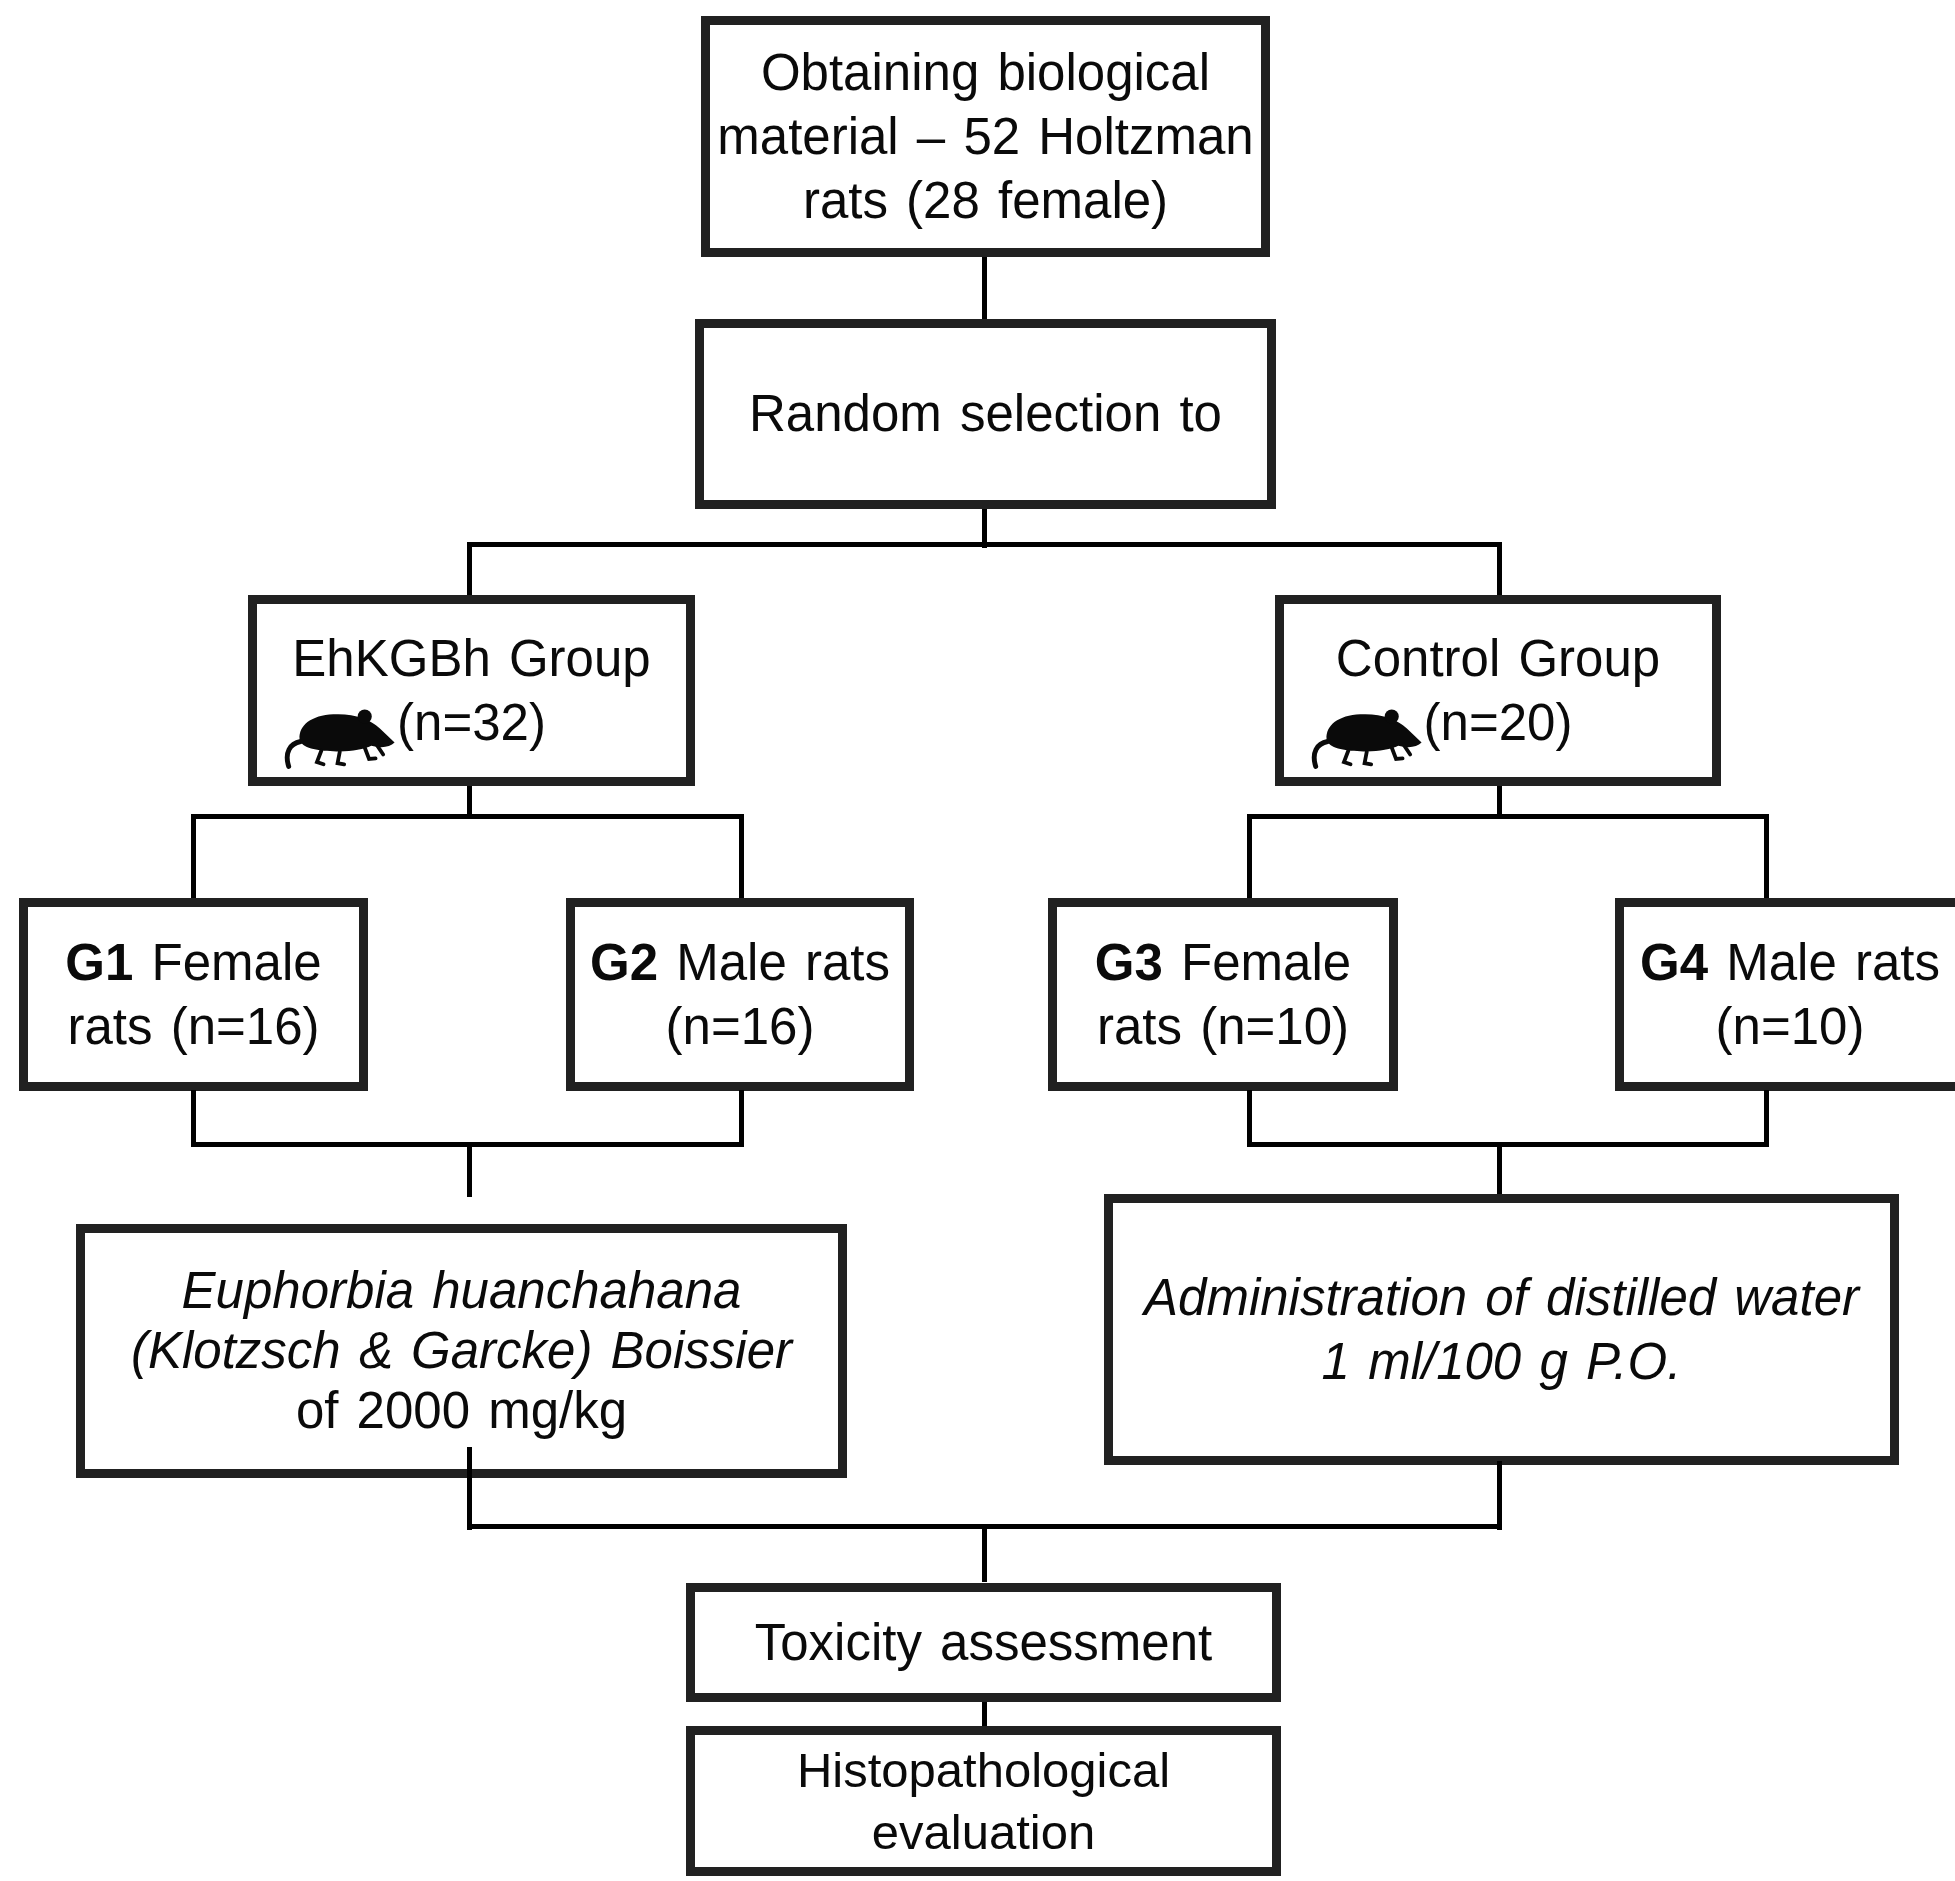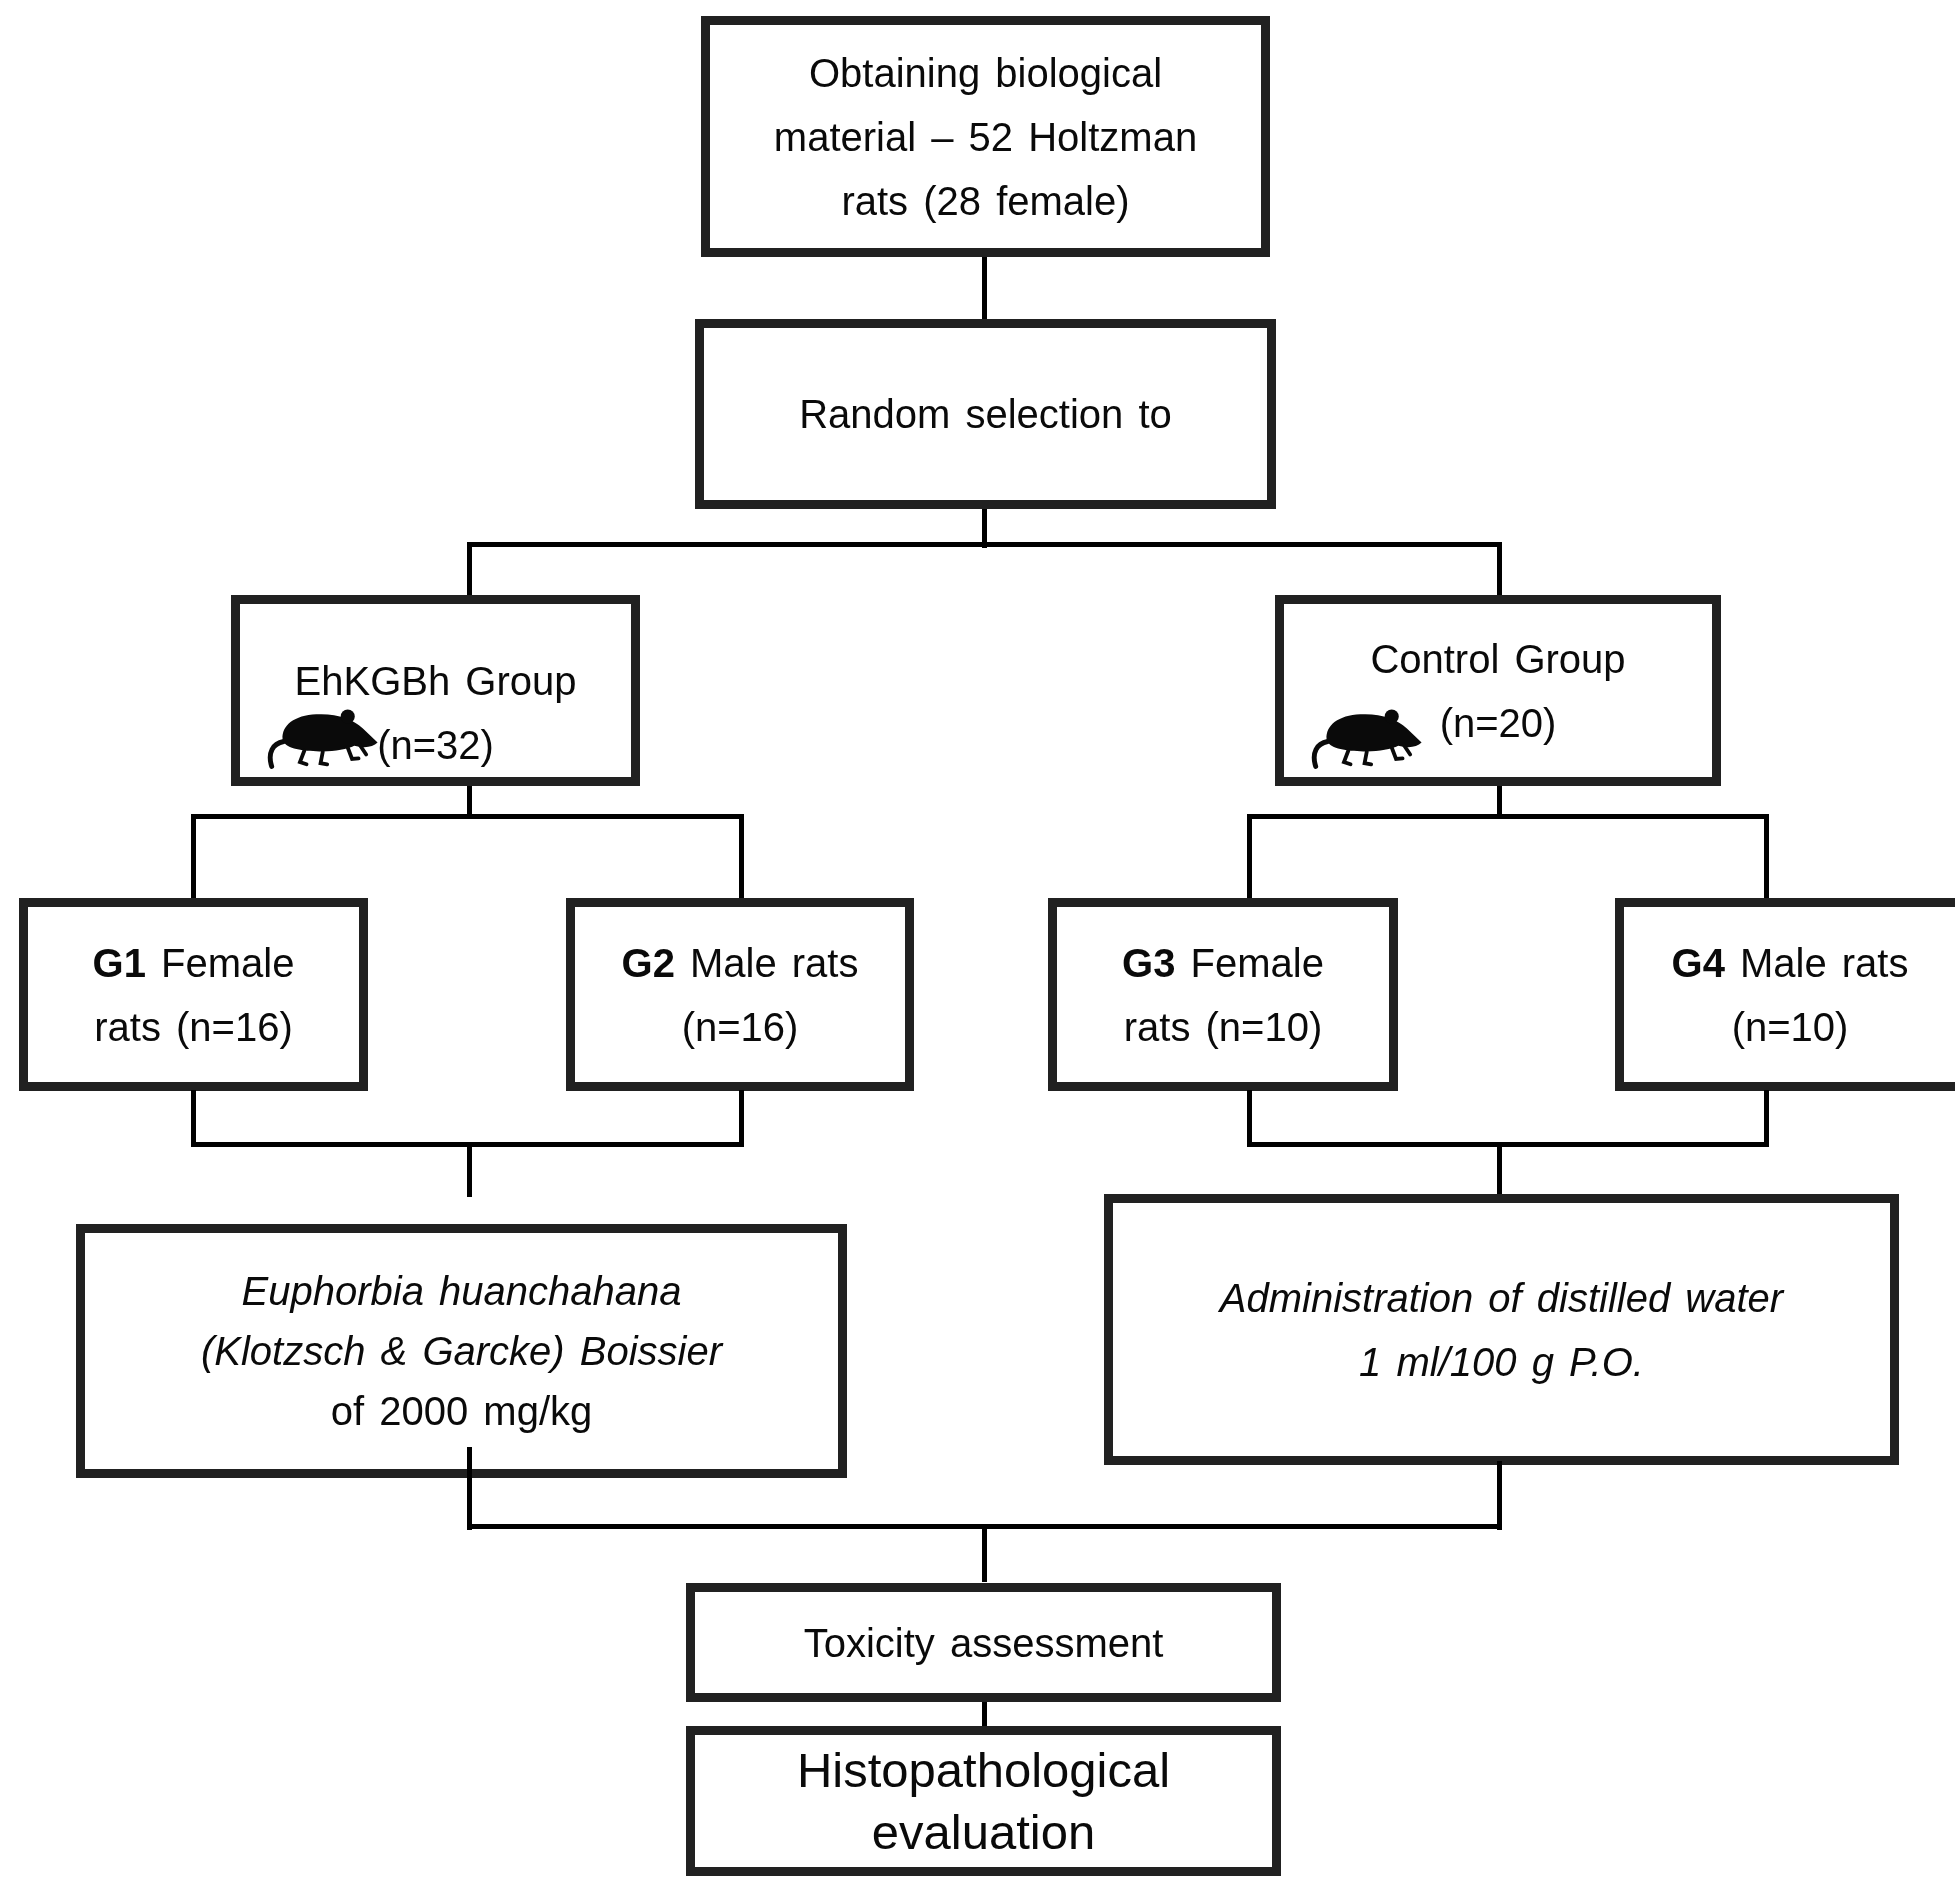--- a/index.html
+++ b/index.html
@@ -15,21 +15,21 @@
   .box{
     position:absolute;
     box-sizing:border-box;
     border:9.5px solid #212121;
     background:#ffffff;
     display:flex;
     flex-direction:column;
     align-items:center;
     justify-content:center;
     text-align:center;
-    font-size:40px;
+    font-size:51px;
     line-height:64px;
     word-spacing:4px;
     white-space:nowrap;
   }
   .ln{display:block;}
   .bold{font-weight:bold;}
   .it{font-style:italic;}
   .conn{position:absolute;background:#000000;}
   .rat{position:absolute;left:20px;top:93px;width:132px;height:76px;}
   .treat-left{line-height:60px;}
@@ -43,21 +43,21 @@
   <div class="box" style="left:701px;top:16px;width:569px;height:241px;">
     <span class="ln">Obtaining biological</span>
     <span class="ln">material – 52 Holtzman</span>
     <span class="ln">rats (28 female)</span>
   </div>
 
   <div class="box" style="left:695px;top:319px;width:581px;height:190px;">
     <span class="ln">Random selection to</span>
   </div>
 
-  <div class="box" style="left:231px;top:595px;width:409px;height:191px;justify-content:flex-end;">
+  <div class="box" style="left:248px;top:595px;width:447px;height:191px;">
     <span class="ln">EhKGBh Group</span>
     <span class="ln">(n=32)</span>
     <svg class="rat" viewBox="0 0 220 140" fill="#0a0a0a">
       <path d="M32,82 C12,86 2,102 10,128" fill="none" stroke="#0a0a0a" stroke-width="9" stroke-linecap="round"></path>
       <path d="M30,78 C28,52 52,34 92,32 C130,30 158,40 178,58 L205,84 C196,94 178,94 162,90 C148,97 118,102 92,100 C62,99 34,95 30,78 Z"></path>
       <circle cx="150" cy="36" r="13"></circle>
       <path d="M70,99 L62,120 L74,124" fill="none" stroke="#0a0a0a" stroke-width="7" stroke-linecap="round"></path>
       <path d="M104,101 L100,122 L112,124" fill="none" stroke="#0a0a0a" stroke-width="7" stroke-linecap="round"></path>
       <path d="M150,93 L158,114 L170,113" fill="none" stroke="#0a0a0a" stroke-width="7" stroke-linecap="round"></path>
       <path d="M172,88 L184,106" fill="none" stroke="#0a0a0a" stroke-width="7" stroke-linecap="round"></path>

